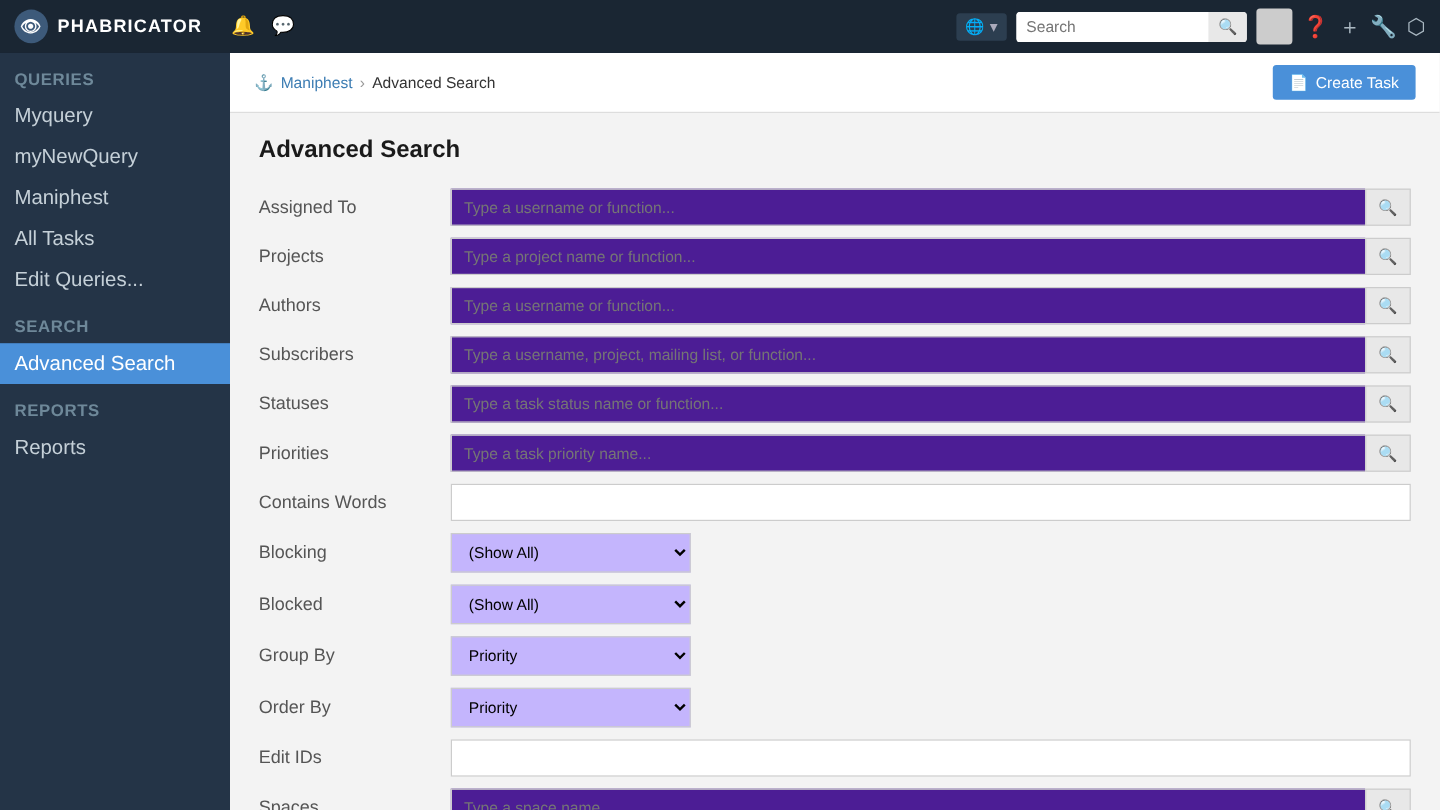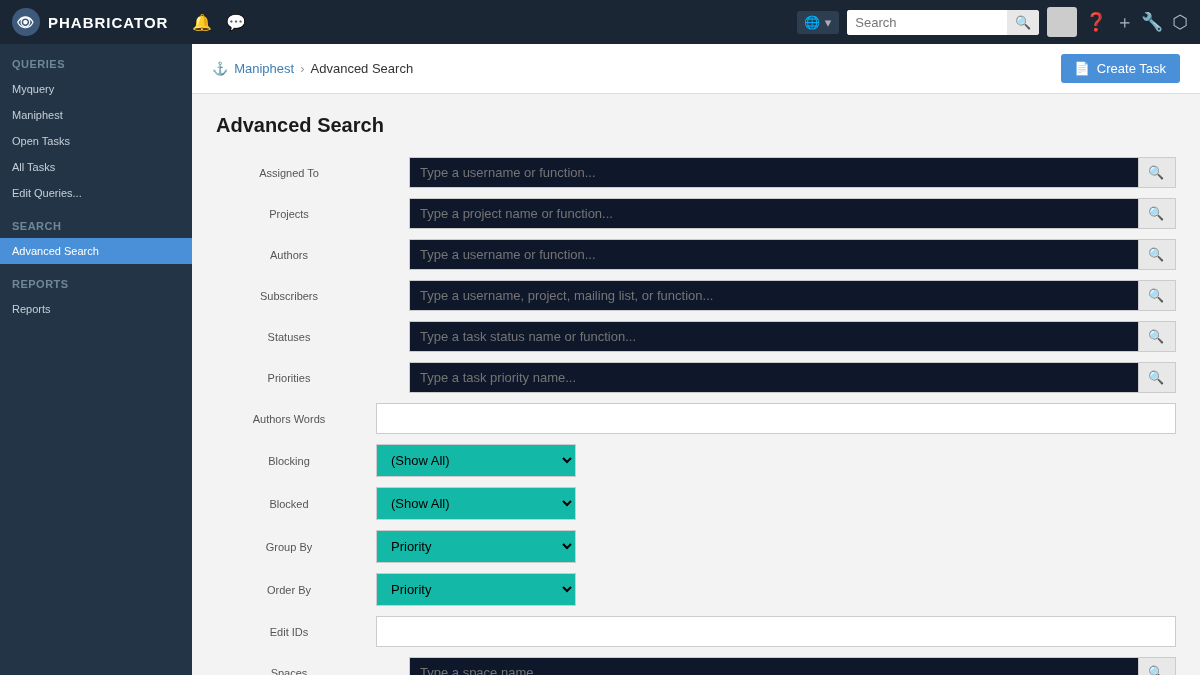--- a/index.html
+++ b/index.html
@@ -104,32 +104,32 @@
     
     .sidebar {
       width: 192px;
       background: #243447;
       flex-shrink: 0;
       overflow-y: auto;
       height: 100%;
     }
     .sidebar-section-label {
       color: #6e8899;
-      font-size: 11px;
+      font-size: 14px;
       font-weight: bold;
       text-transform: uppercase;
       padding: 14px 12px 6px 12px;
       letter-spacing: 0.5px;
     }
     .sidebar-item {
       display: block;
       padding: 7px 12px;
       color: #c5d0d8;
       cursor: pointer;
-      font-size: 11px;
+      font-size: 17px;
       text-decoration: none;
     }
     .sidebar-item.active {
       background: #4a90d9;
       color: #fff;
     }
 
     
     .main {
       flex: 1;
@@ -182,42 +182,41 @@
       margin-bottom: 20px;
     }
     .form-row {
       display: flex;
       align-items: center;
       margin-bottom: 10px;
     }
     .form-label {
       width: 160px;
       min-width: 160px;
-      text-align: center;
+      text-align: left;
       padding-right: 14px;
       color: #555;
-      font-size: 11px;
+      font-size: 15px;
       font-weight: normal;
     }
     .form-control-wrap {
       flex: 1;
       display: flex;
       align-items: center;
       gap: 0;
     }
     .form-input {
       flex: 1;
       padding: 7px 10px;
       border: 1px solid #ccc;
       border-right: none;
       font-size: 13px;
       outline: none;
-      background: #0f172a;
+      background: #4c1d95;
       color: #888;
-      margin-left: 33px;
     }
     .form-input-nosearch {
       flex: 1;
       padding: 7px 10px;
       border: 1px solid #ccc;
       font-size: 13px;
       outline: none;
       background: #fff;
     }
     .search-btn {
@@ -226,21 +225,21 @@
       padding: 7px 10px;
       cursor: pointer;
       font-size: 13px;
       color: #555;
     }
     .form-select {
       padding: 7px 10px;
       border: 1px solid #ccc;
       font-size: 13px;
       outline: none;
-      background: #14b8a6;
+      background: #c4b5fd;
       min-width: 200px;
       cursor: pointer;
     }
   </style>
 </head>
 <body>
 
 <nav class="topnav">
   <div class="topnav-logo">
     <div class="logo-icon">👁</div>
@@ -266,22 +265,22 @@
     <span class="topnav-action-icon">⬡</span>
   </div>
 </nav>
 
 <div class="layout">
 
   <aside class="sidebar">
     <div>
       <div class="sidebar-section-label">QUERIES</div>
       <a class="sidebar-item">Myquery</a>
+      <a class="sidebar-item">myNewQuery</a>
       <a class="sidebar-item">Maniphest</a>
-      <a class="sidebar-item">Open Tasks</a>
       <a class="sidebar-item">All Tasks</a>
       <a class="sidebar-item">Edit Queries...</a>
     </div>
     <div>
       <div class="sidebar-section-label">SEARCH</div>
       <a class="sidebar-item active">Advanced Search</a>
     </div>
     <div>
       <div class="sidebar-section-label">REPORTS</div>
       <a class="sidebar-item">Reports</a>
@@ -350,21 +349,21 @@
 
         <div class="form-row">
           <div class="form-label">Priorities</div>
           <div class="form-control-wrap">
             <input class="form-input" type="text" placeholder="Type a task priority name..." style="">
             <button class="search-btn">🔍</button>
           </div>
         </div>
 
         <div class="form-row">
-          <div class="form-label">Authors Words</div>
+          <div class="form-label">Contains Words</div>
           <div class="form-control-wrap">
             <input class="form-input-nosearch" type="text" placeholder="" style="width: 100%;">
           </div>
         </div>
 
         <div class="form-row">
           <div class="form-label">Blocking</div>
           <div class="form-control-wrap">
             <select class="form-select">
               <option>(Show All)</option>

